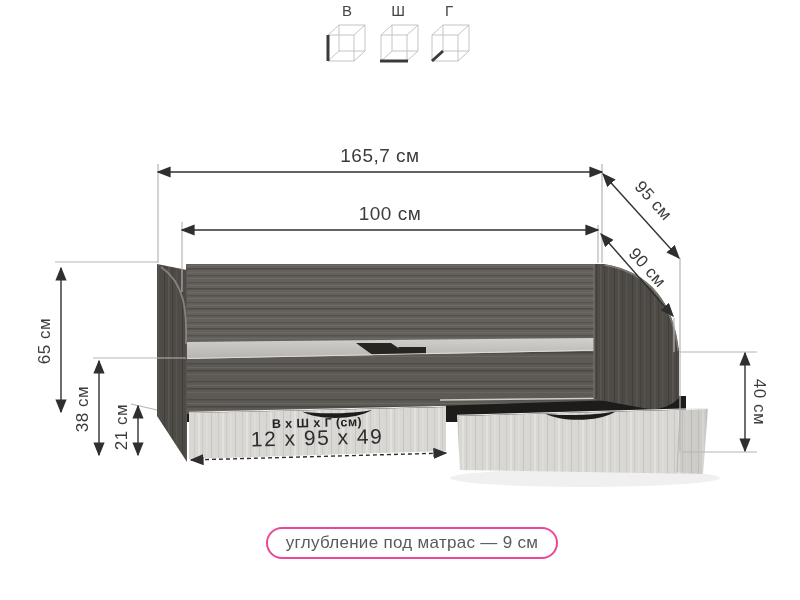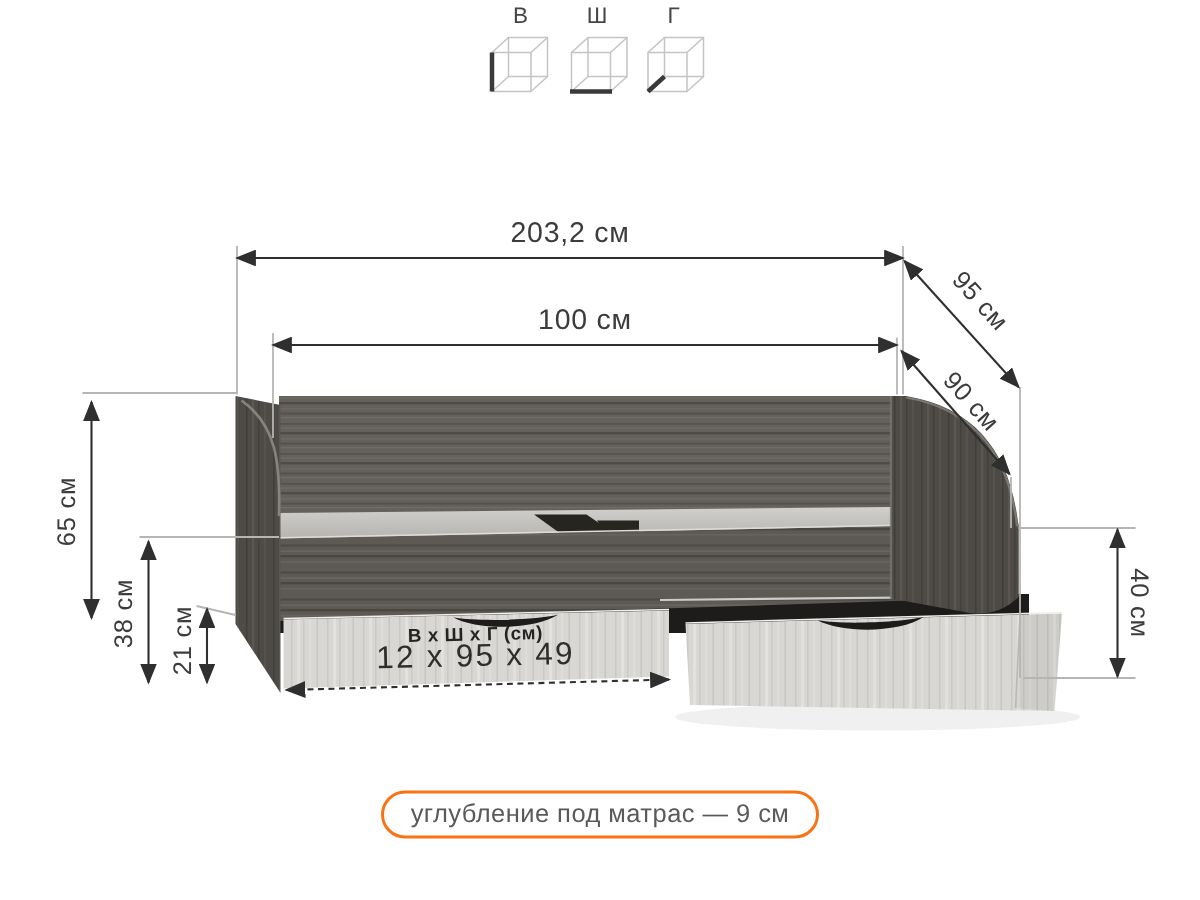--- a/index.html
+++ b/index.html
@@ -8,21 +8,21 @@
   .layer{position:absolute;left:0;top:0;}
   .lbl{position:absolute;color:#3c3c3c;text-align:center;white-space:nowrap;letter-spacing:.5px;line-height:20px;}
   .dim{font-size:17px;}
   .dim-lg{font-size:19px;}
   .rot-l{transform:rotate(-90deg);}
   .rot-r{transform:rotate(90deg);}
   .rot-d{transform:rotate(48deg);}
   .legend-lbl{font-size:15px;color:#454545;letter-spacing:0;}
   .drawer-title{font-size:12.5px;font-weight:bold;color:#242424;letter-spacing:.4px;transform:rotate(-1.3deg);}
   .drawer-value{font-size:21px;color:#2e2e2e;letter-spacing:1.5px;transform:rotate(-1.3deg);line-height:22px;}
-  .note-pill{position:absolute;left:254px;top:527px;width:288px;height:28px;border:2px solid #f97316;
+  .note-pill{position:absolute;left:266px;top:527px;width:288px;height:28px;border:2px solid #ec4899;
              border-radius:18px;display:flex;align-items:center;justify-content:center;
              font-size:17px;color:#5a5a5a;letter-spacing:.3px;}
 </style>
 </head>
 <body>
 
 <div class="stage">
 
   <svg class="layer" width="800" height="600" viewBox="0 0 800 600">
     <defs>
@@ -161,21 +161,21 @@
         </g>
         <path d="M0,36 L11,26" stroke="#3a3a3a" stroke-width="3"></path>
       </g>
     </g>
   </svg>
 
   <div class="lbl legend-lbl" style="left:307px;top:1px;width:80px;">В</div>
   <div class="lbl legend-lbl" style="left:358px;top:1px;width:80px;">Ш</div>
   <div class="lbl legend-lbl" style="left:409px;top:1px;width:80px;">Г</div>
 
-  <div class="lbl dim-lg" style="left:300px;top:146px;width:160px;">203,2 см</div>
+  <div class="lbl dim-lg" style="left:300px;top:146px;width:160px;">165,7 см</div>
   <div class="lbl dim-lg" style="left:310px;top:204px;width:160px;">100 см</div>
   <div class="lbl dim rot-d" style="left:613px;top:191px;width:80px;">95 см</div>
   <div class="lbl dim rot-d" style="left:607px;top:258px;width:80px;">90 см</div>
   <div class="lbl dim rot-l" style="left:5px;top:331px;width:80px;">65 см</div>
   <div class="lbl dim rot-l" style="left:43px;top:399px;width:80px;">38 см</div>
   <div class="lbl dim rot-l" style="left:82px;top:417px;width:80px;">21 см</div>
   <div class="lbl dim rot-r" style="left:719px;top:392px;width:80px;">40 см</div>
 
   <div class="lbl drawer-title" style="left:217px;top:413px;width:200px;">В х Ш х Г (см)</div>
   <div class="lbl drawer-value" style="left:217px;top:427px;width:200px;">12 х 95 х 49</div>

